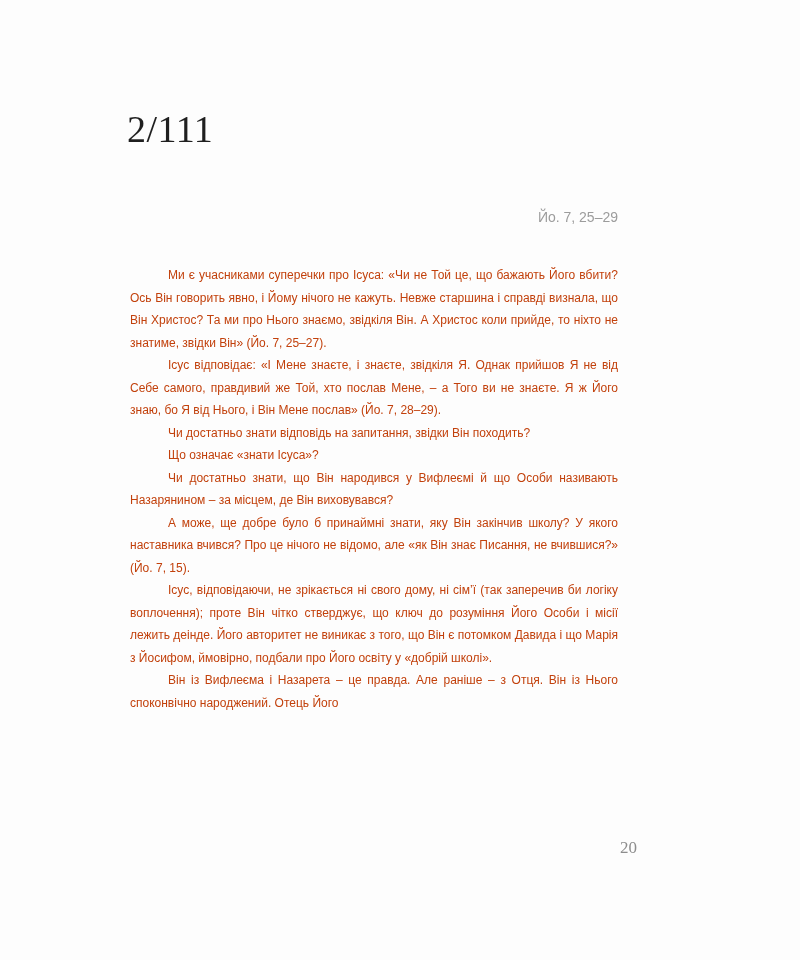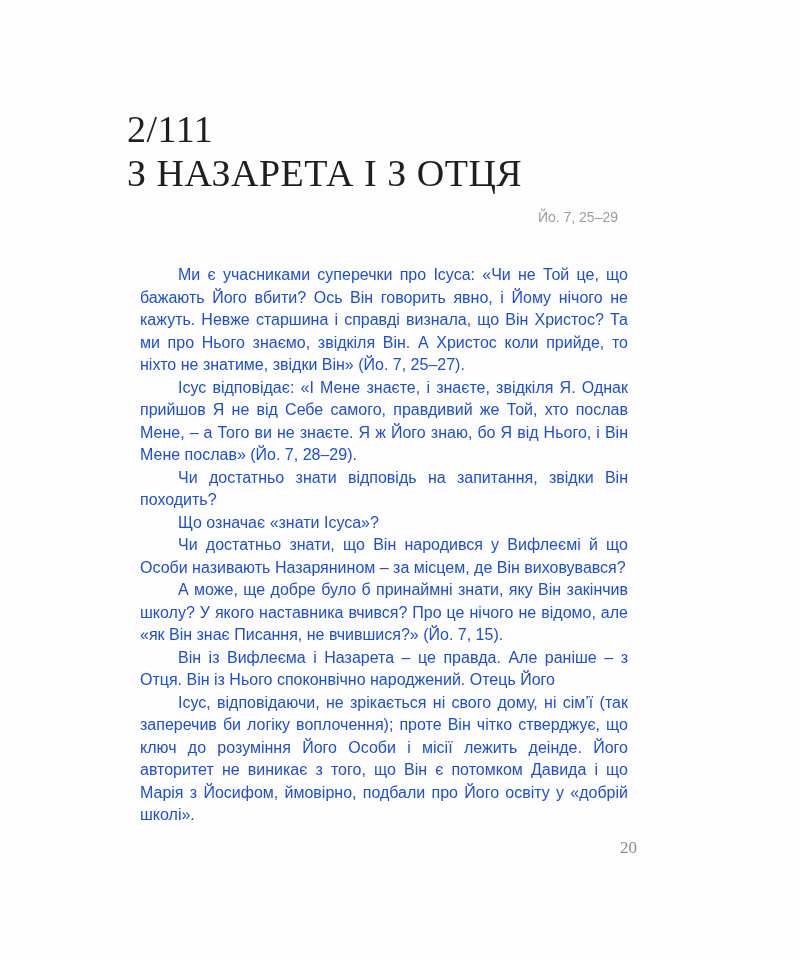--- a/index.html
+++ b/index.html
@@ -38,26 +38,25 @@
     text-align: right;
     font-size: 14px;
     line-height: 23px;
     color: #9c9c9c;
   }
   .body-text {
     position: absolute;
     left: 130px;
     top: 264px;
     width: 488px;
-    font-size: 16px;
+    font-size: 12px;
     line-height: 22.5px;
-    color: #1d4ed8;
+    color: #c2410c;
     text-align: justify;
     hyphens: manual;
-    margin-left: 10px;
   }
   .body-text p {
     margin: 0;
     padding: 0;
     text-indent: 38px;
   }
   .page-number {
     position: absolute;
     left: 620px;
     top: 838px;
@@ -66,31 +65,30 @@
     color: #8d8d8d;
   }
 </style>
 </head>
 <body>
 
 <div class="page">
 
   <div class="chapter-heading">
     <div>2/111</div>
-    <div>З НАЗАРЕТА І З ОТЦЯ</div>
   </div>
 
   <div class="scripture-ref">Йо. 7, 25–29</div>
 
   <div class="body-text">
     <p>Ми є учасниками суперечки про Ісуса: «Чи не Той це, що бажають Його вбити? Ось Він говорить явно, і Йому нічого не кажуть. Невже старшина і справді визнала, що Він Христос? Та ми про Нього знаємо, звідкіля Він. А Христос коли прийде, то ніхто не знатиме, звідки Він» (Йо. 7, 25–27).</p>
     <p>Ісус відповідає: «І Мене знаєте, і знаєте, звідкіля Я. Однак прийшов Я не від Себе самого, правдивий же Той, хто послав Мене, – а Того ви не знаєте. Я ж Його знаю, бо Я від Нього, і Він Мене послав» (Йо. 7, 28–29).</p>
     <p>Чи достатньо знати відповідь на запитання, звідки Він походить?</p>
     <p>Що означає «знати Ісуса»?</p>
     <p>Чи достатньо знати, що Він народився у Вифлеємі й що Особи називають Назарянином – за місцем, де Він виховувався?</p>
     <p>А може, ще добре було б принаймні знати, яку Він закінчив школу? У якого наставника вчився? Про це нічого не відомо, але «як Він знає Писання, не вчившися?» (Йо. 7, 15).</p>
+    <p>Ісус, відповідаючи, не зрікається ні свого дому, ні сім’ї (так заперечив би логіку воплочення); проте Він чітко стверджує, що ключ до розуміння Його Особи і місії лежить деінде. Його авторитет не виникає з того, що Він є потомком Давида і що Марія з Йосифом, ймовірно, подбали про Його освіту у «добрій школі».</p>
     <p>Він із Вифлеєма і Назарета – це правда. Але раніше – з Отця. Він із Нього споконвічно народжений. Отець Його</p>
-    <p>Ісус, відповідаючи, не зрікається ні свого дому, ні сім’ї (так заперечив би логіку воплочення); проте Він чітко стверджує, що ключ до розуміння Його Особи і місії лежить деінде. Його авторитет не виникає з того, що Він є потомком Давида і що Марія з Йосифом, ймовірно, подбали про Його освіту у «добрій школі».</p>
   </div>
 
   <div class="page-number">20</div>
 
 </div>
 
 </body></html>

